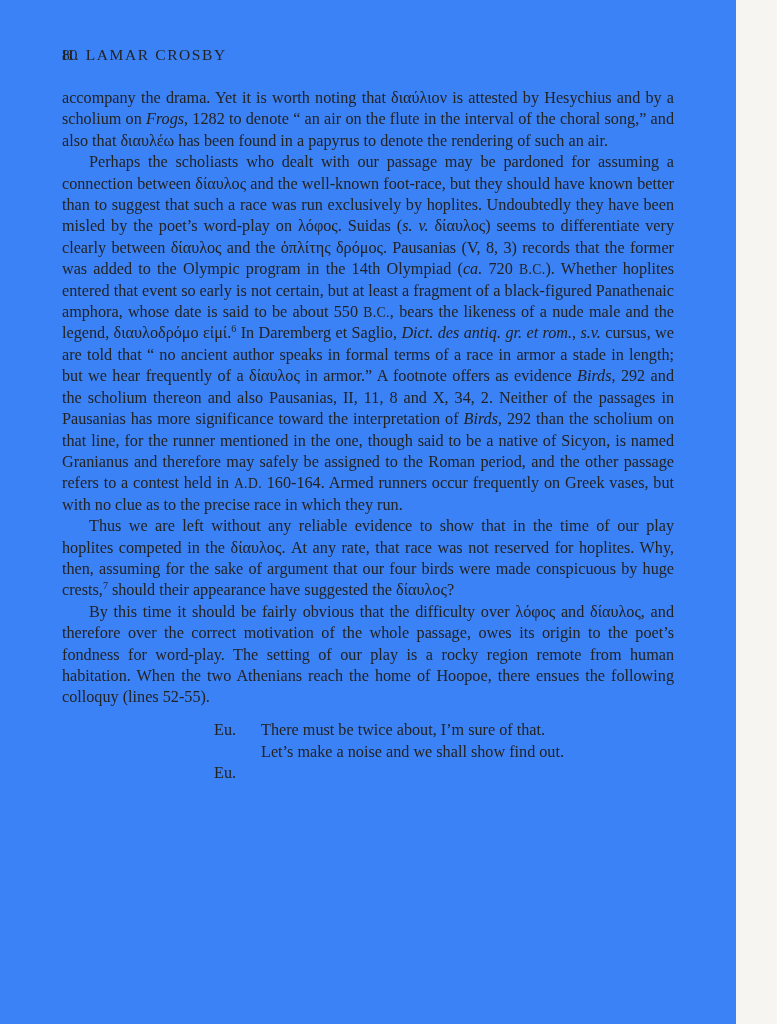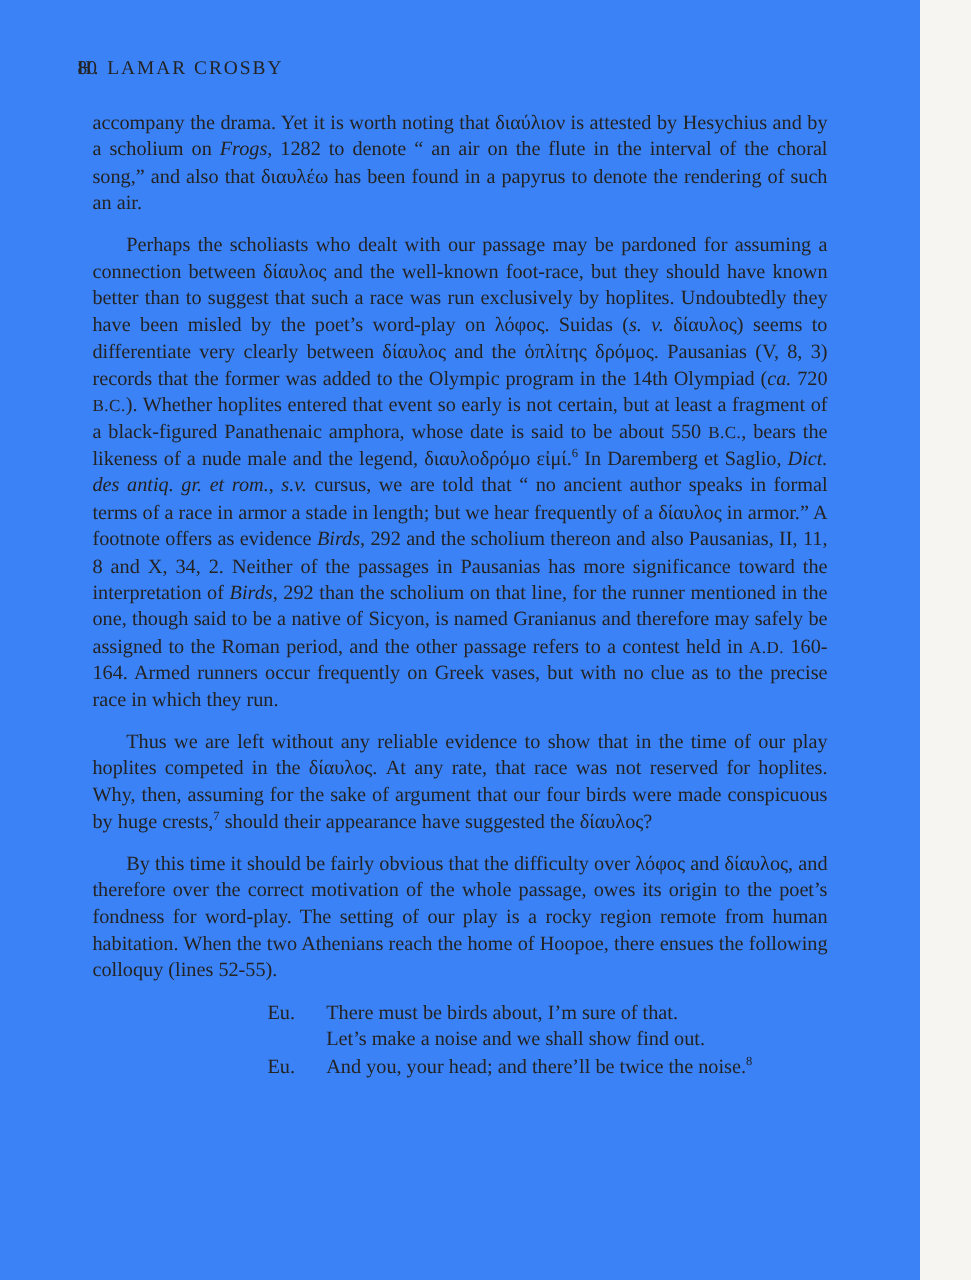--- a/index.html
+++ b/index.html
@@ -32,21 +32,21 @@
   .running-head {
     position: absolute;
     left: 0;
     right: 0;
     top: 0;
     text-align: left;
     font-size: 15.5px;
     letter-spacing: 1.6px;
   }
   .article-body p {
-    margin: 12px;
+    margin: 0;
     font-size: 16.2px;
     line-height: 21.4px;
     text-align: justify;
   }
   .article-body p.indent { text-indent: 27px; }
   .it { font-style: italic; }
   .sc { font-size: 0.84em; letter-spacing: 0.4px; }
   sup {
     font-size: 0.62em;
     vertical-align: super;
@@ -78,27 +78,26 @@
   <main class="article-body" id="body-container">
       <p><span>accompany the drama.  Yet it is worth noting that </span><span>διαύλιον</span><span> is attested by Hesychius and by a scholium on </span><span class="it">Frogs</span><span>, 1282 to denote “ an air on the flute in the interval of the choral song,” and also that </span><span>διαυλέω</span><span> has been found in a papyrus to denote the rendering of such an air.</span></p>
       <p class="indent"><span>Perhaps the scholiasts who dealt with our passage may be pardoned for assuming a connection between </span><span>δίαυλος</span><span> and the well-known foot-race, but they should have known better than to suggest that such a race was run exclusively by hoplites.  Undoubtedly they have been misled by the poet’s word-play on </span><span>λόφος</span><span>.  Suidas (</span><span class="it">s. v.</span><span> </span><span>δίαυλος</span><span>) seems to differentiate very clearly between </span><span>δίαυλος</span><span> and the </span><span>ὁπλίτης δρόμος</span><span>.  Pausanias (V, 8, 3) records that the former was added to the Olympic program in the 14th Olympiad (</span><span class="it">ca.</span><span> 720 </span><span class="sc">B.C.</span><span>).  Whether hoplites entered that event so early is not certain, but at least a fragment of a black-figured Panathenaic amphora, whose date is said to be about 550 </span><span class="sc">B.C.</span><span>, bears the likeness of a nude male and the legend, </span><span>διαυλοδρόμο εἰμί.</span><sup>6</sup><span>  In Daremberg et Saglio, </span><span class="it">Dict. des antiq. gr. et rom.</span><span>, </span><span class="it">s.v.</span><span> cursus, we are told that “ no ancient author speaks in formal terms of a race in armor a stade in length; but we hear frequently of a </span><span>δίαυλος</span><span> in armor.”  A footnote offers as evidence </span><span class="it">Birds</span><span>, 292 and the scholium thereon and also Pausanias, II, 11, 8 and X, 34, 2.  Neither of the passages in Pausanias has more significance toward the interpretation of </span><span class="it">Birds</span><span>, 292 than the scholium on that line, for the runner mentioned in the one, though said to be a native of Sicyon, is named Granianus and therefore may safely be assigned to the Roman period, and the other passage refers to a contest held in </span><span class="sc">A.D.</span><span> 160-164.  Armed runners occur frequently on Greek vases, but with no clue as to the precise race in which they run.</span></p>
       <p class="indent"><span>Thus we are left without any reliable evidence to show that in the time of our play hoplites competed in the </span><span>δίαυλος</span><span>.  At any rate, that race was not reserved for hoplites.  Why, then, assuming for the sake of argument that our four birds were made conspicuous by huge crests,</span><sup>7</sup><span> should their appearance have suggested the </span><span>δίαυλος</span><span>?</span></p>
       <p class="indent"><span>By this time it should be fairly obvious that the difficulty over </span><span>λόφος</span><span> and </span><span>δίαυλος</span><span>, and therefore over the correct motivation of the whole passage, owes its origin to the poet’s fondness for word-play.  The setting of our play is a rocky region remote from human habitation.  When the two Athenians reach the home of Hoopoe, there ensues the following colloquy (lines 52-55).</span></p>
     </main>
 
   <div class="quote" id="quote-container">
       <div class="quote-line">
         <span class="speaker">Eu.</span>
-        <span><span>There must be birds about, I’m sure of that.</span></span>
+        <span><span>There must be twice about, I’m sure of that.</span></span>
       </div>
       <div class="quote-line">
         <span class="speaker"></span>
         <span><span>Let’s make a noise and we shall show find out.</span></span>
       </div>
       <div class="quote-line">
         <span class="speaker">Eu.</span>
-        <span><span>And you, your head; and there’ll be twice the noise.</span><sup>8</sup></span>
       </div>
     </div>
 
   <div class="footnotes" id="footnotes-container">
     </div>
 </div>
 
 </body></html>

